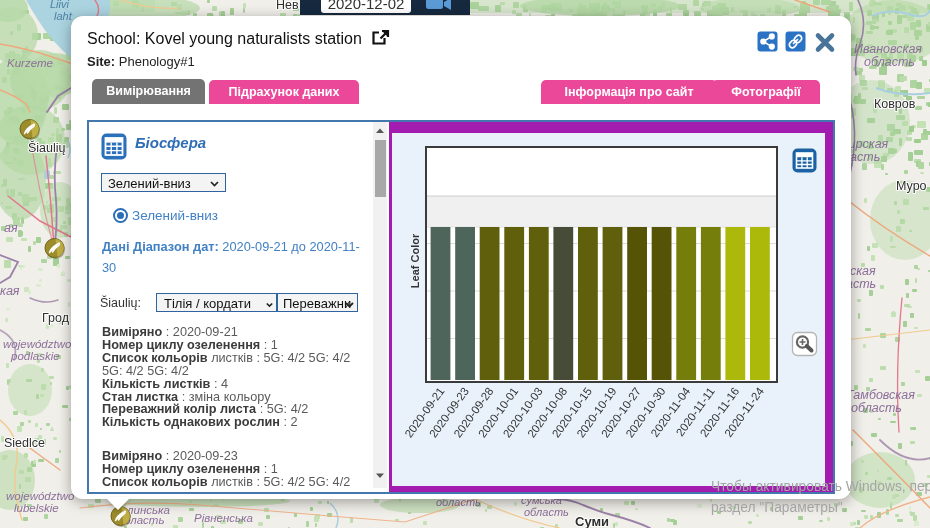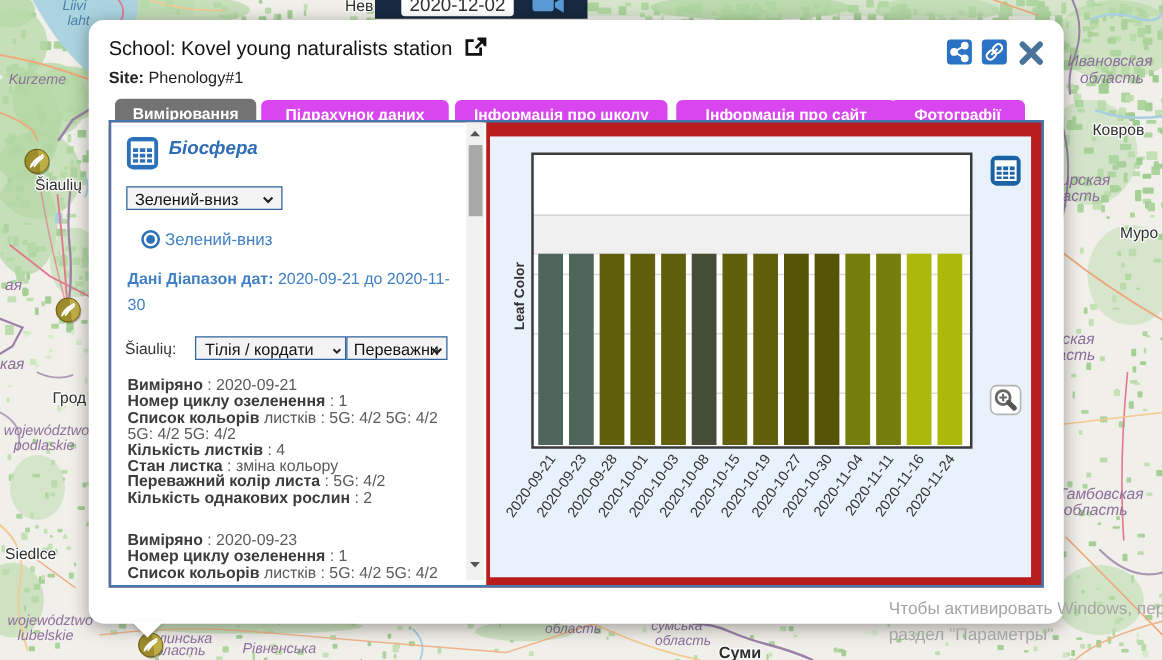--- a/index.html
+++ b/index.html
@@ -6,23 +6,23 @@
 html,body{width:930px;height:528px;overflow:hidden;font-family:"Liberation Sans",sans-serif;background:#f1efe9}
 .abs{position:absolute}
 #stage{position:relative;width:930px;height:528px}
 
 #modal{position:absolute;left:71px;top:16px;width:780px;height:483px;background:#fff;border-radius:12px;box-shadow:0 3px 14px rgba(0,0,0,.35)}
 #tail{position:absolute;left:34px;top:481px;width:0;height:0;border-left:13px solid transparent;border-right:13px solid transparent;border-top:13px solid #fff;filter:drop-shadow(0 2px 2px rgba(0,0,0,.18))}
 .ttl{position:absolute;left:16px;top:13px;font-size:16px;color:#111;white-space:nowrap}
 .ttl b{font-weight:normal}
 .site{position:absolute;left:16px;top:38px;font-size:13px;color:#222;white-space:nowrap}
 
-.tab{position:absolute;top:64px;height:24px;border-radius:5px 5px 0 0;background:#d946ef;color:#fff;font-size:12.5px;font-weight:bold;text-align:center;line-height:24px}
+.tab{position:absolute;top:64px;height:24px;border-radius:5px 5px 0 0;background:#ec4899;color:#fff;font-size:12.5px;font-weight:bold;text-align:center;line-height:24px}
 .tab.act{background:#737373;color:#fff;top:63px;height:25px;line-height:25px}
-#cbox{position:absolute;left:16px;top:80px;width:748px;height:374px;border:2px solid #4377ad;background:#b91c1c}
+#cbox{position:absolute;left:16px;top:104px;width:748px;height:374px;border:2px solid #4377ad;background:#a21caf}
 
 #lpan{position:absolute;left:0;top:0;width:300px;height:370px;background:#fff;overflow:hidden}
 .sel{position:absolute;background:#f4f4f4;border:1.5px solid #2f649e;font-size:13px;color:#111;line-height:17px;white-space:nowrap;overflow:hidden}
 .chev{position:absolute;width:9px;height:6px}
 #meas{position:absolute;left:13px;top:204px;width:268px;font-size:12.7px;line-height:12.9px;color:#5a5a5a;white-space:nowrap}
 #meas b{color:#3b3b3b}
 #meas p{margin:0 0 20.5px 0}
 
 #sbar{position:absolute;left:284px;top:0;width:14px;height:366px;background:#f1f1f1}
 #sthumb{position:absolute;left:285.5px;top:18px;width:11px;height:57px;background:#a8a8a8}
@@ -884,21 +884,20 @@
 <g transform="translate(38.5,10.5) rotate(-45)">
 <rect x="-7.5" y="-3" width="8" height="6" rx="3" fill="none" stroke="#fff" stroke-width="1.7"></rect>
 <rect x="-0.5" y="-3" width="8" height="6" rx="3" fill="none" stroke="#fff" stroke-width="1.7"></rect>
 <line x1="-3.5" y1="0" x2="3.5" y2="0" stroke="#fff" stroke-width="1.7"></line>
 </g>
 <path d="M61,4.5 L75,18.5 M75,4.5 L61,18.5" stroke="#4a7399" stroke-width="4.6" stroke-linecap="round"></path>
 </svg>
 
 <div class="tab act" style="left:21px;width:113px">Вимірювання</div>
 <div class="tab" style="left:138px;width:150px">Підрахунок даних</div>
-<div class="tab" style="left:293px;width:170px">Інформація про школу</div>
 <div class="tab" style="left:470px;width:176px">Інформація про сайт</div>
 <div class="tab" style="left:641px;width:108px">Фотографії</div>
 <div id="cbox">
 <div id="lpan">
   <svg class="abs" style="left:12px;top:11px" width="26" height="27" viewBox="0 0 26 27">
     <rect x="0.5" y="0.5" width="25" height="26" rx="5" fill="#2a70ba"></rect>
     <rect x="4.5" y="5" width="17" height="17" fill="none" stroke="#fff" stroke-width="1.8"></rect>
     <rect x="4.5" y="5" width="17" height="4.6" fill="#fff"></rect>
     <path d="M4.5,13.3 h17 M4.5,17.6 h17 M10.2,9.6 v12.4 M15.9,9.6 v12.4" stroke="#fff" stroke-width="1.4"></path>
   </svg>

